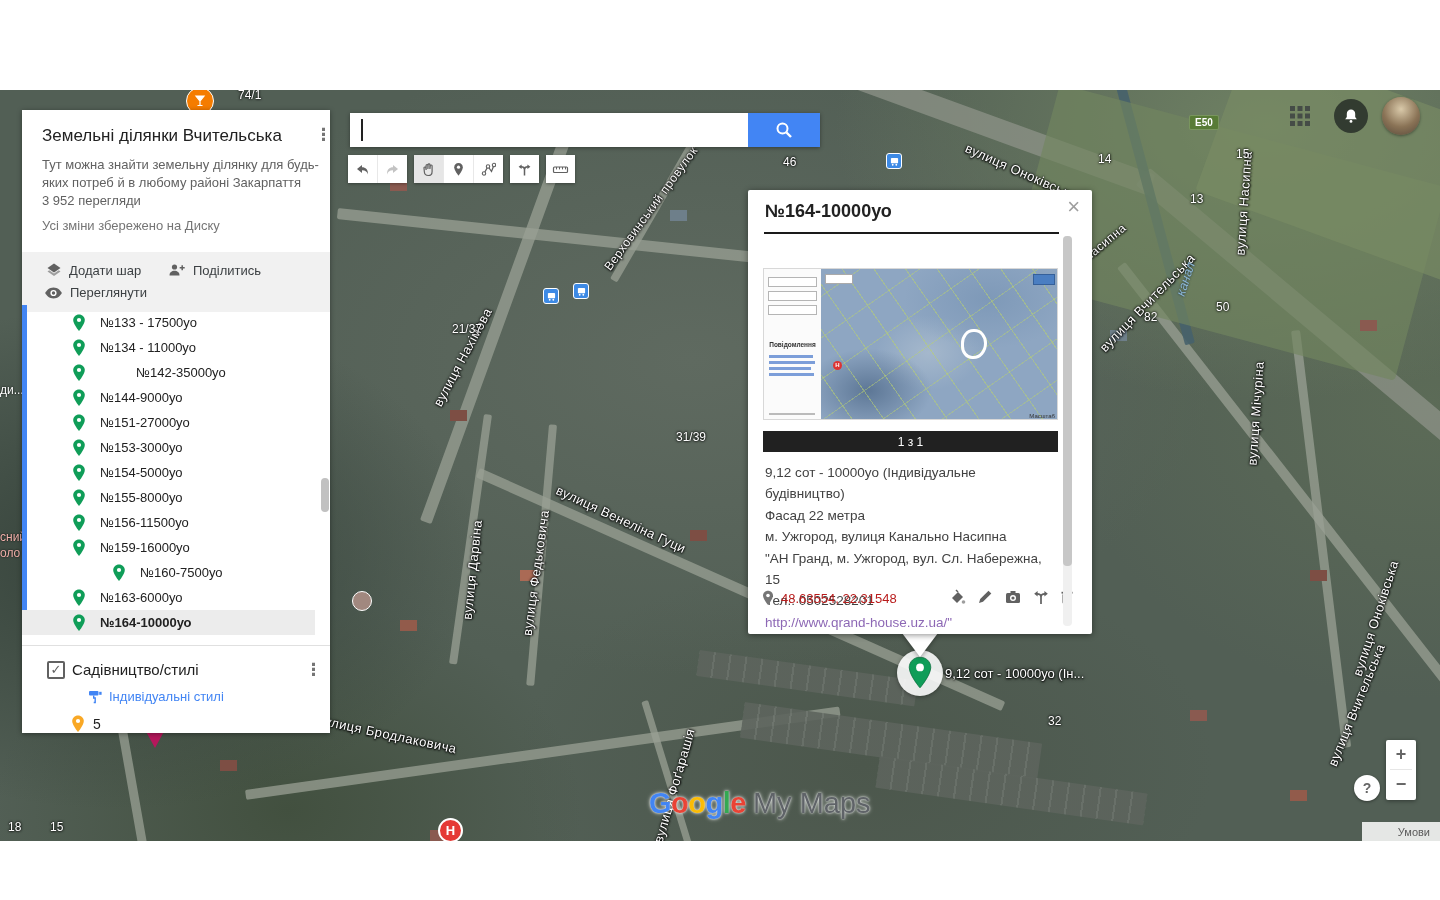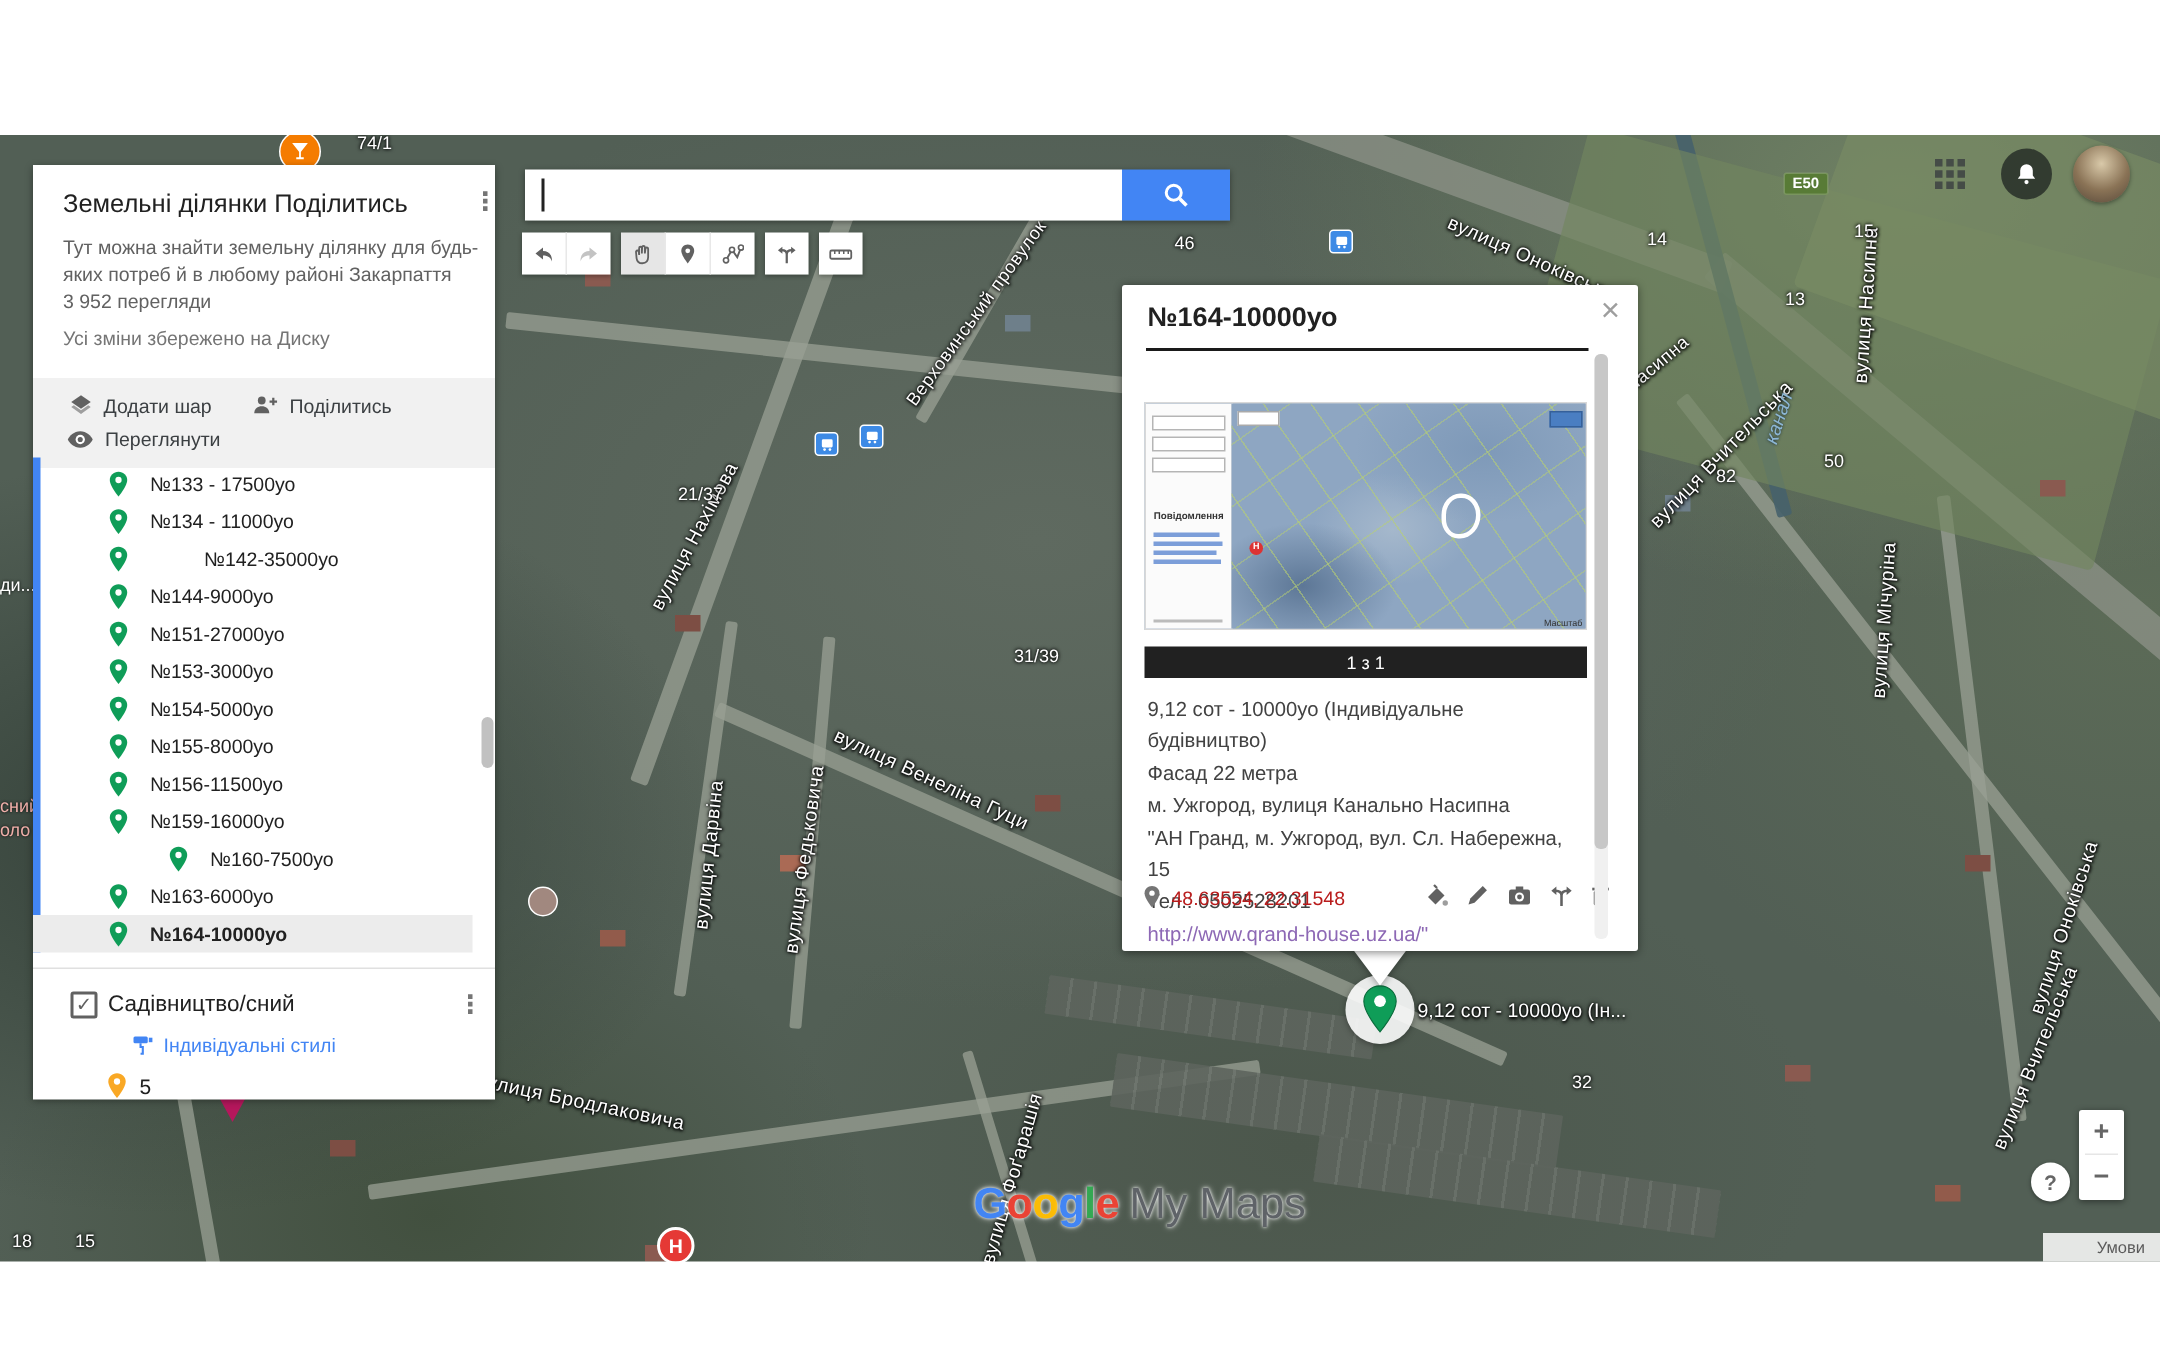--- a/index.html
+++ b/index.html
@@ -303,21 +303,21 @@
   <div id="bell">
     <svg width="16" height="16" viewBox="0 0 16 16">
         <path d="M8 1.5 a4.2 4.2 0 0 1 4.2 4.2 V9 l1.6 2.2 H2.2 L3.8 9 V5.7 A4.2 4.2 0 0 1 8 1.5 Z" fill="#fff"></path>
         <circle cx="8" cy="13.4" r="1.4" fill="#fff"></circle>
       </svg>
   </div>
   <div id="avatar"></div>
 </div>
 
 <div id="sidebar">
-  <div id="sb-title">Земельні ділянки Поділитись</div>
+  <div id="sb-title">Земельні ділянки Вчительська</div>
   <div class="dots" style="left:293px;top:16px;">⋮</div>
   <div id="sb-desc">
     <div>Тут можна знайти земельну ділянку для будь-</div>
     <div>яких потреб й в любому районі Закарпаття</div>
     <div>3 952 перегляди</div>
   </div>
   <div id="sb-saved">Усі зміни збережено на Диску</div>
   <div id="sb-actions">
     <div class="sb-act" style="left:24px;top:10px;">
       <svg width="16" height="16" viewBox="0 0 16 16">
@@ -461,21 +461,21 @@
             <circle cx="7" cy="6" r="2.1" fill="#fff"></circle>
           </svg>
         </span>
         <span>№164-10000уо</span>
       </div>
   </div>
   <div id="sb-scroll"></div>
   <div id="sb-div"></div>
 
   <div id="cb">✓</div>
-  <div id="layer2-title">Садівництво/сний</div>
+  <div id="layer2-title">Садівництво/стилі</div>
   <div class="dots" style="left:283px;top:551px;">⋮</div>
   <div id="styles-link">
     <svg width="15" height="15" viewBox="0 0 15 15" style="margin-right:6px;">
         <rect x="1" y="2" width="9.5" height="4.5" rx="1" fill="#4285f4"></rect>
         <rect x="11.2" y="2.8" width="2.4" height="3" fill="#4285f4"></rect>
         <path d="M5.7 6.5 V9 H7.2 V13.5 H5.7" fill="none" stroke="#4285f4" stroke-width="1.4"></path>
       </svg>
     <span>Індивідуальні стилі</span>
   </div>
   <div id="count-row">

